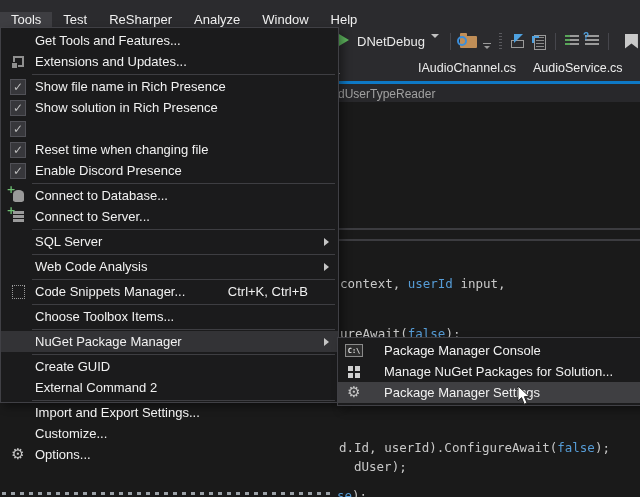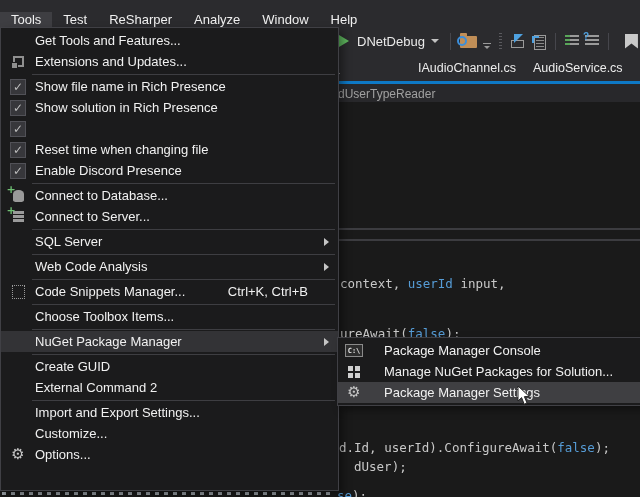--- a/index.html
+++ b/index.html
@@ -11,21 +11,21 @@
   
   .band-top{position:absolute;left:0;top:0;width:640px;height:84px;background:#2b2b2e}
   .tab-underline{position:absolute;left:0;top:81px;width:640px;height:3px;background:#0e79c6}
   .band-crumb{position:absolute;left:0;top:84px;width:640px;height:18px;background:#28282b}
   
   #menubar{position:absolute;left:0;top:0;width:640px;height:27px;display:flex;align-items:flex-end;z-index:3}
   .mb-item{display:flex;align-items:center;padding:0 11px;color:#f0f0f0;font-size:13px;cursor:default}
   .mb-item.active{background:#3e3e42}
   
   #toolbar{position:absolute;left:0;top:27px;width:640px;height:28px;display:flex;align-items:center;overflow:hidden;padding-left:339px;box-sizing:border-box;z-index:1}
-  #run-button{display:flex;align-items:center}
+  #run-button{display:flex;}
   .icon-play{width:0;height:0;border-left:10px solid #5fb85f;border-top:6px solid transparent;border-bottom:6px solid transparent}
   .run-label{color:#eaeaea;font-size:13px;margin:0 6px 0 8px}
   .caret{width:0;height:0;border-top:4px solid #c2c2c2;border-left:4px solid transparent;border-right:4px solid transparent;margin-right:5px}
   #toolbar-icons{display:flex;align-items:center}
   .tb-sep{width:1px;height:17px;background:#46464c;margin:0 6px}
   .tb-grip{width:3px;height:16px;background:repeating-linear-gradient(180deg,#5a5a5e 0 1px,transparent 1px 3px);margin:0 5px}
   .tbi{display:inline-block;position:relative;margin:0 3px}
   .icon-find-in-files{width:17px;height:12px;background:#c08e57;border-radius:1px;margin-top:2px}
   .icon-find-in-files::before{content:"";position:absolute;top:-3px;left:0;width:7px;height:3px;background:#c08e57;border-radius:1px 1px 0 0}
   .icon-find-in-files::after{content:"";position:absolute;left:-3px;top:0;width:6px;height:6px;border:2px solid #3b8edb;border-radius:50%}
@@ -48,21 +48,21 @@
   
   #breadcrumb{position:absolute;left:338px;top:87px;font-size:12px;color:#a0a0a0;cursor:default}
   
   #editor{position:absolute;left:0;top:102px;width:640px;height:395px}
   .code-line{position:absolute;font-family:"DejaVu Sans Mono",monospace;font-size:12.5px;white-space:pre;color:#c8c8c8}
   .tk-kw{color:#569cd6}
   .hrule{position:absolute;left:330px;right:0;height:2px;background:#3c3c40}
   .dash-strip{position:absolute;left:2px;top:390px;width:333px;height:3px;background:repeating-linear-gradient(90deg,#9aa0a6 0 4px,transparent 4px 9px)}
   
   .menu-panel{position:absolute;background:#1b1b1c;border:1px solid #404045;box-sizing:border-box;box-shadow:4px 4px 8px rgba(0,0,0,.4);z-index:10}
-  #tools-menu{left:0;top:27px;width:339px;height:464px;padding-top:2px}
+  #tools-menu{left:0;top:27px;width:339px;height:376px;padding-top:2px}
   #nuget-submenu{left:337px;top:337px;width:351px;height:69px;padding-top:2px;z-index:11}
   .menu-item{display:flex;align-items:center;height:21px;color:#f1f1f1;font-size:13px;cursor:default}
   .menu-item.highlighted{background:#333336}
   .mi-gutter{width:34px;display:flex;align-items:center;justify-content:center;flex:none}
   .mi-label{white-space:nowrap}
   .mi-shortcut{margin-left:auto;padding-right:16px;font-size:13px;color:#f1f1f1}
   .mi-arrow{width:14px;flex:none;display:flex;align-items:center}
   .mi-arrow.has-arrow::before{content:"";border-left:5px solid #c5c5c5;border-top:4px solid transparent;border-bottom:4px solid transparent}
   .menu-sep{height:4px;display:flex;align-items:center}
   .menu-sep .line{margin-left:31px;margin-right:3px;flex:1;border-top:1px solid #3e3e42}

